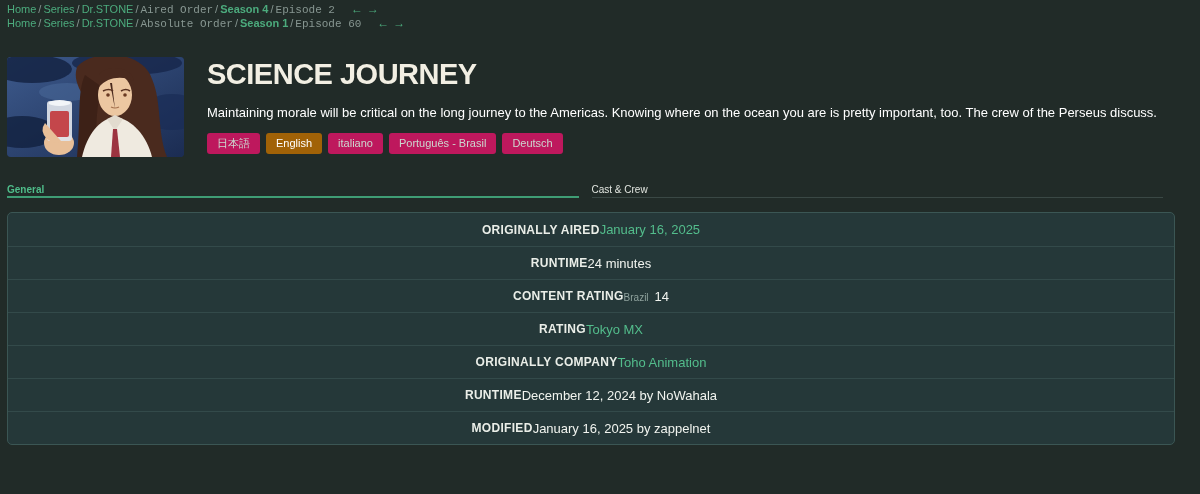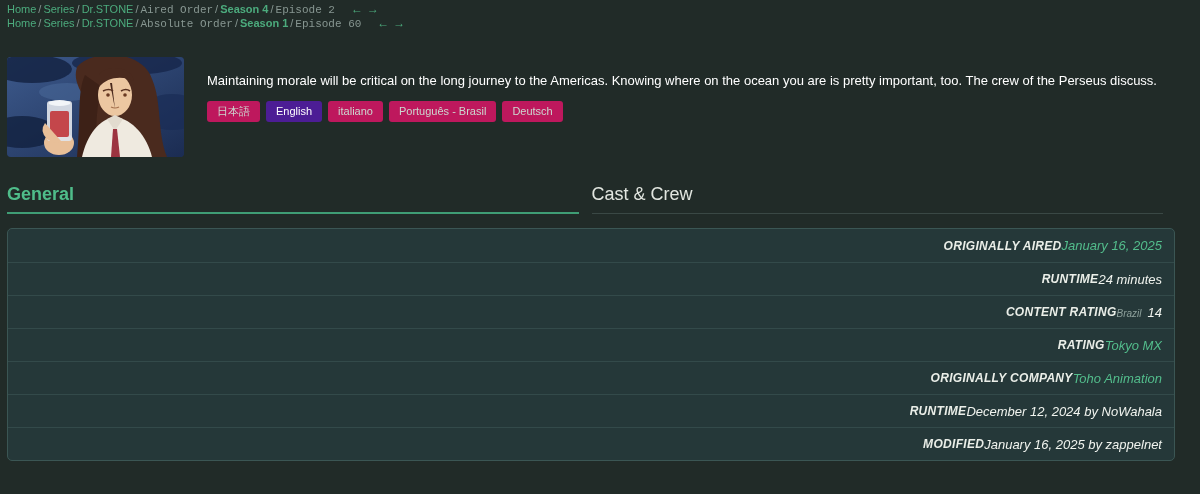--- a/index.html
+++ b/index.html
@@ -38,36 +38,36 @@
   .overview {
     margin-top: 15px; font-size: 13px; color: #ffffff; line-height: 16px;
     max-width: 990px;
   }
   .langs { margin-top: 12px; display: flex; gap: 6px; }
   .lang-btn {
     background: #be185d; color: #ccd8d0; border: none; cursor: pointer;
     font-size: 11px; line-height: 13px; padding: 4px 10px; border-radius: 3px;
     font-family: inherit; white-space: nowrap;
   }
-  .lang-btn.active { background: #4c1d95; color: #ffffff; }
+  .lang-btn.active { background: #a16207; color: #ffffff; }
 
   
   .tabs { display: flex; gap: 13px; margin: 27px 37px 0 7px; }
-  .tab { flex: 1; font-size: 18px; padding-bottom: 7px; cursor: pointer; }
+  .tab { flex: 1; font-size: 10px; padding-bottom: 1px; cursor: pointer; }
   .tab.active { color: #4fbd8a; font-weight: bold; border-bottom: 2px solid #3f9d75; }
   .tab.inactive { color: #e2e6e0; border-bottom: 1px solid #3a4845; }
 
   
   .details {
     margin: 14px 25px 0 7px; width: 1168px;
     background: #253839; border: 1px solid #3b5654; border-radius: 5px;
   }
   .d-row {
-    display: flex; justify-content: flex-end; align-items: center;
-    height: 33px; padding: 0 12px; border-top: 1px solid #334a4a; font-style: italic;
+    display: flex; justify-content: center; align-items: center;
+    height: 33px; padding: 0 0; border-top: 1px solid #334a4a;
   }
   .d-row:first-child { border-top: none; }
   .d-label { font-size: 12px; font-weight: bold; color: #eaeee8; letter-spacing: 0.3px; }
   .d-value { font-size: 13px; color: #f1f4ef; }
   a.d-value { color: #53bd8c; text-decoration: none; cursor: pointer; }
   .d-country { font-size: 10px; color: #8fa29d; margin-right: 6px; }
 </style>
 </head>
 <body>
 
@@ -113,20 +113,21 @@
       <path d="M106 72 L 110 72 L 113 100 L 104 100 Z" fill="#9c3340"></path>
 
       <ellipse cx="52" cy="86" rx="15" ry="12" fill="#e8bf98"></ellipse>
       <rect x="40" y="44" width="25" height="40" rx="3" fill="#dfe4ea" opacity="0.92"></rect>
       <rect x="43" y="54" width="19" height="26" rx="2" fill="#c4464b"></rect>
       <ellipse cx="52.5" cy="46" rx="11" ry="3" fill="#f2f5f8"></ellipse>
       <path d="M38 66 q -6 8 2 16 q 8 6 14 2" fill="#e8bf98"></path>
     </svg>
   </div>
   <div class="header-right">
+    <h1 class="title">SCIENCE JOURNEY</h1>
     <p class="overview">Maintaining morale will be critical on the long journey to the Americas. Knowing where on the ocean you are is pretty important, too. The crew of the Perseus discuss.</p>
     <div class="langs">
       <button class="lang-btn">日本語</button>
       <button class="lang-btn active">English</button>
       <button class="lang-btn">italiano</button>
       <button class="lang-btn">Português - Brasil</button>
       <button class="lang-btn">Deutsch</button>
     </div>
   </div>
 </div>

